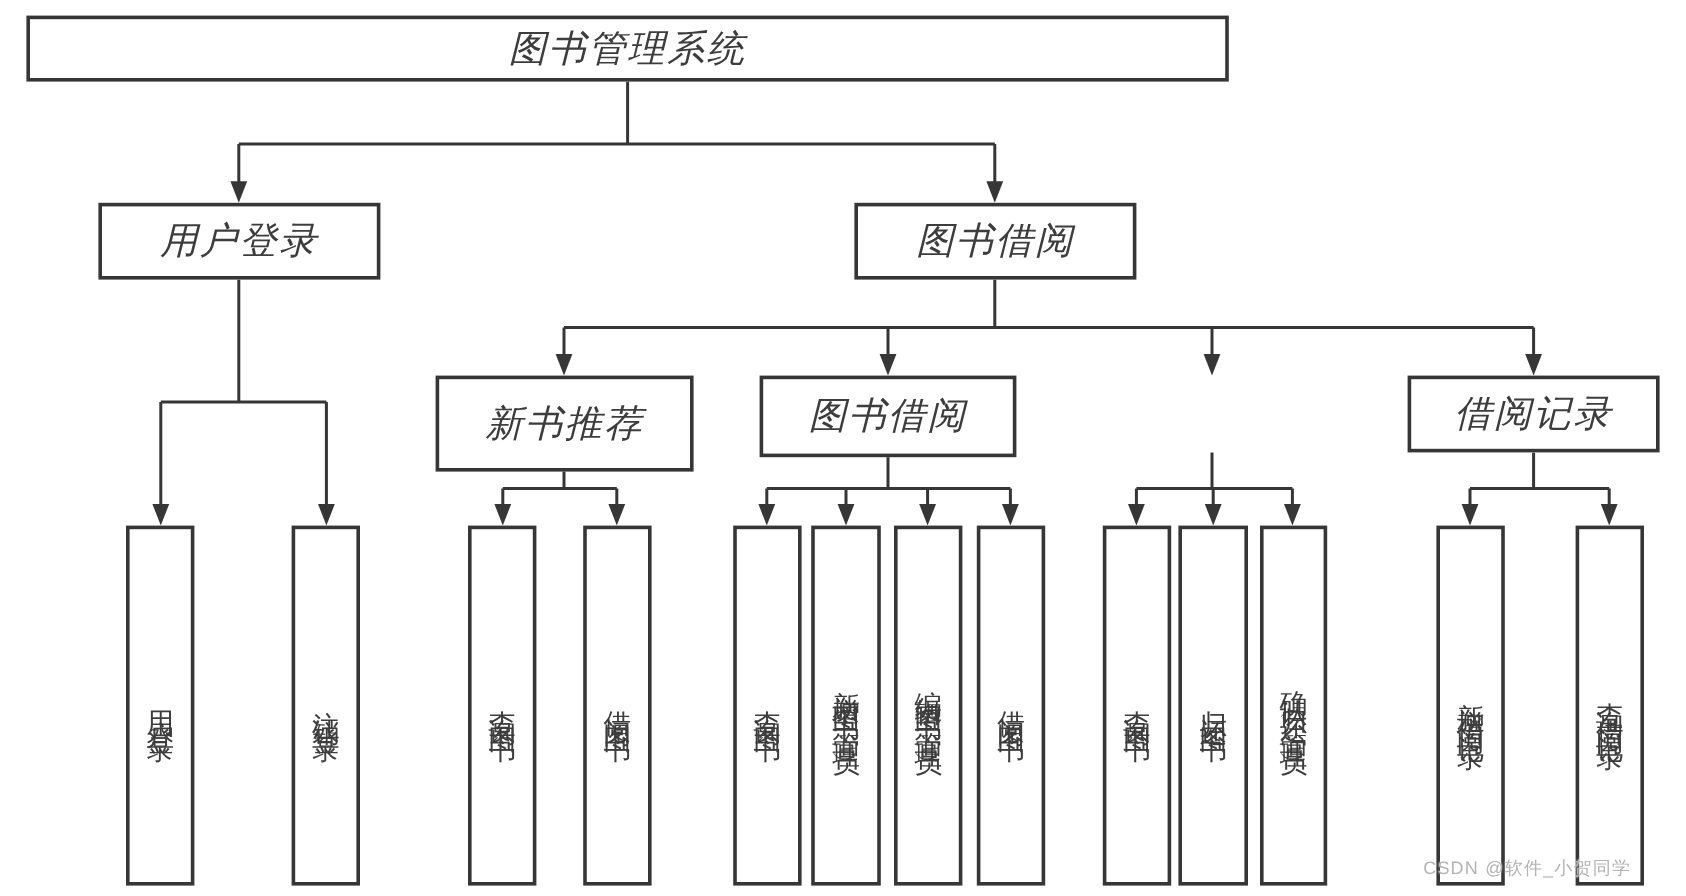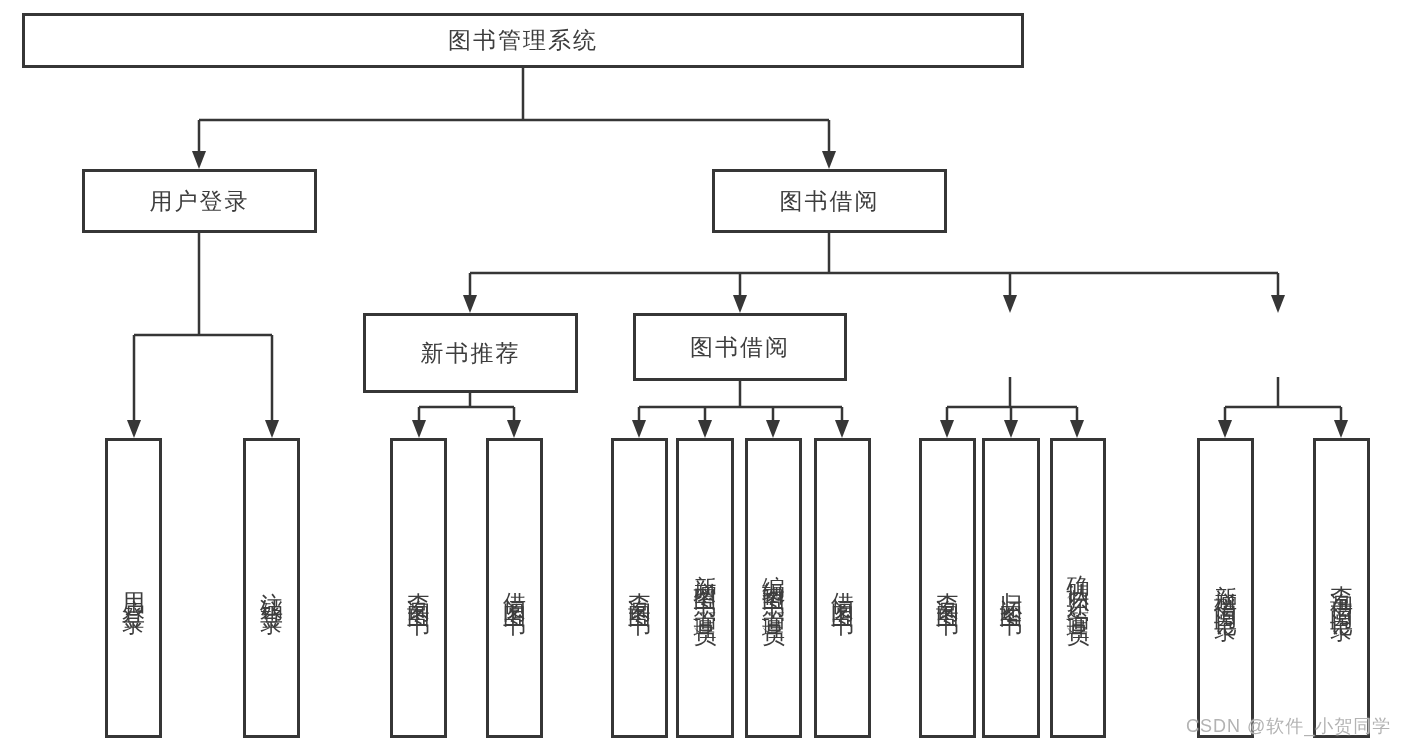--- a/index.html
+++ b/index.html
@@ -15,36 +15,37 @@
     position:absolute;
     box-sizing:border-box;
     background:#ffffff;
     border:3px solid #363636;
     color:#3d3d3d;
     display:flex;
     align-items:center;
     justify-content:center;
   }
   .hlabel{
-    font-size:23px;
+    font-size:31px;
     letter-spacing:2px;
     white-space:nowrap;
+    font-style:italic;
   }
   .vnode span{
     writing-mode:vertical-rl;
     text-orientation:mixed;
     font-size:23px;
     letter-spacing:7px;
     line-height:1;
     white-space:nowrap;
   }
   .watermark{
     position:absolute;
     left:1186px;top:714px;
-    font-size:18px;
+    font-size:15px;
     letter-spacing:1px;
     color:#b3b3b3;
     white-space:nowrap;
     z-index:5;
     text-shadow:0 0 2px #ffffff;
   }
 </style>
 </head>
 <body>
 
@@ -91,20 +92,23 @@
   <div class="node hlabel" style="left:712px;top:169px;width:235px;height:64px">
     <span>图书借阅</span>
   </div>
 
   <div class="node hlabel" style="left:363px;top:313px;width:215px;height:80px">
     <span>新书推荐</span>
   </div>
   <div class="node hlabel" style="left:633px;top:313px;width:214px;height:68px">
     <span>图书借阅</span>
   </div>
+  <div class="node hlabel" style="left:1173px;top:313px;width:210px;height:64px">
+    <span>借阅记录</span>
+  </div>
 
   <div class="node vnode" style="left:105px;top:438px;width:57px;height:300px">
     <span>用户登录</span>
   </div>
   <div class="node vnode" style="left:243px;top:438px;width:57px;height:300px">
     <span>注销登录</span>
   </div>
 
   <div class="node vnode" style="left:390px;top:438px;width:57px;height:300px">
     <span>查询图书</span>

